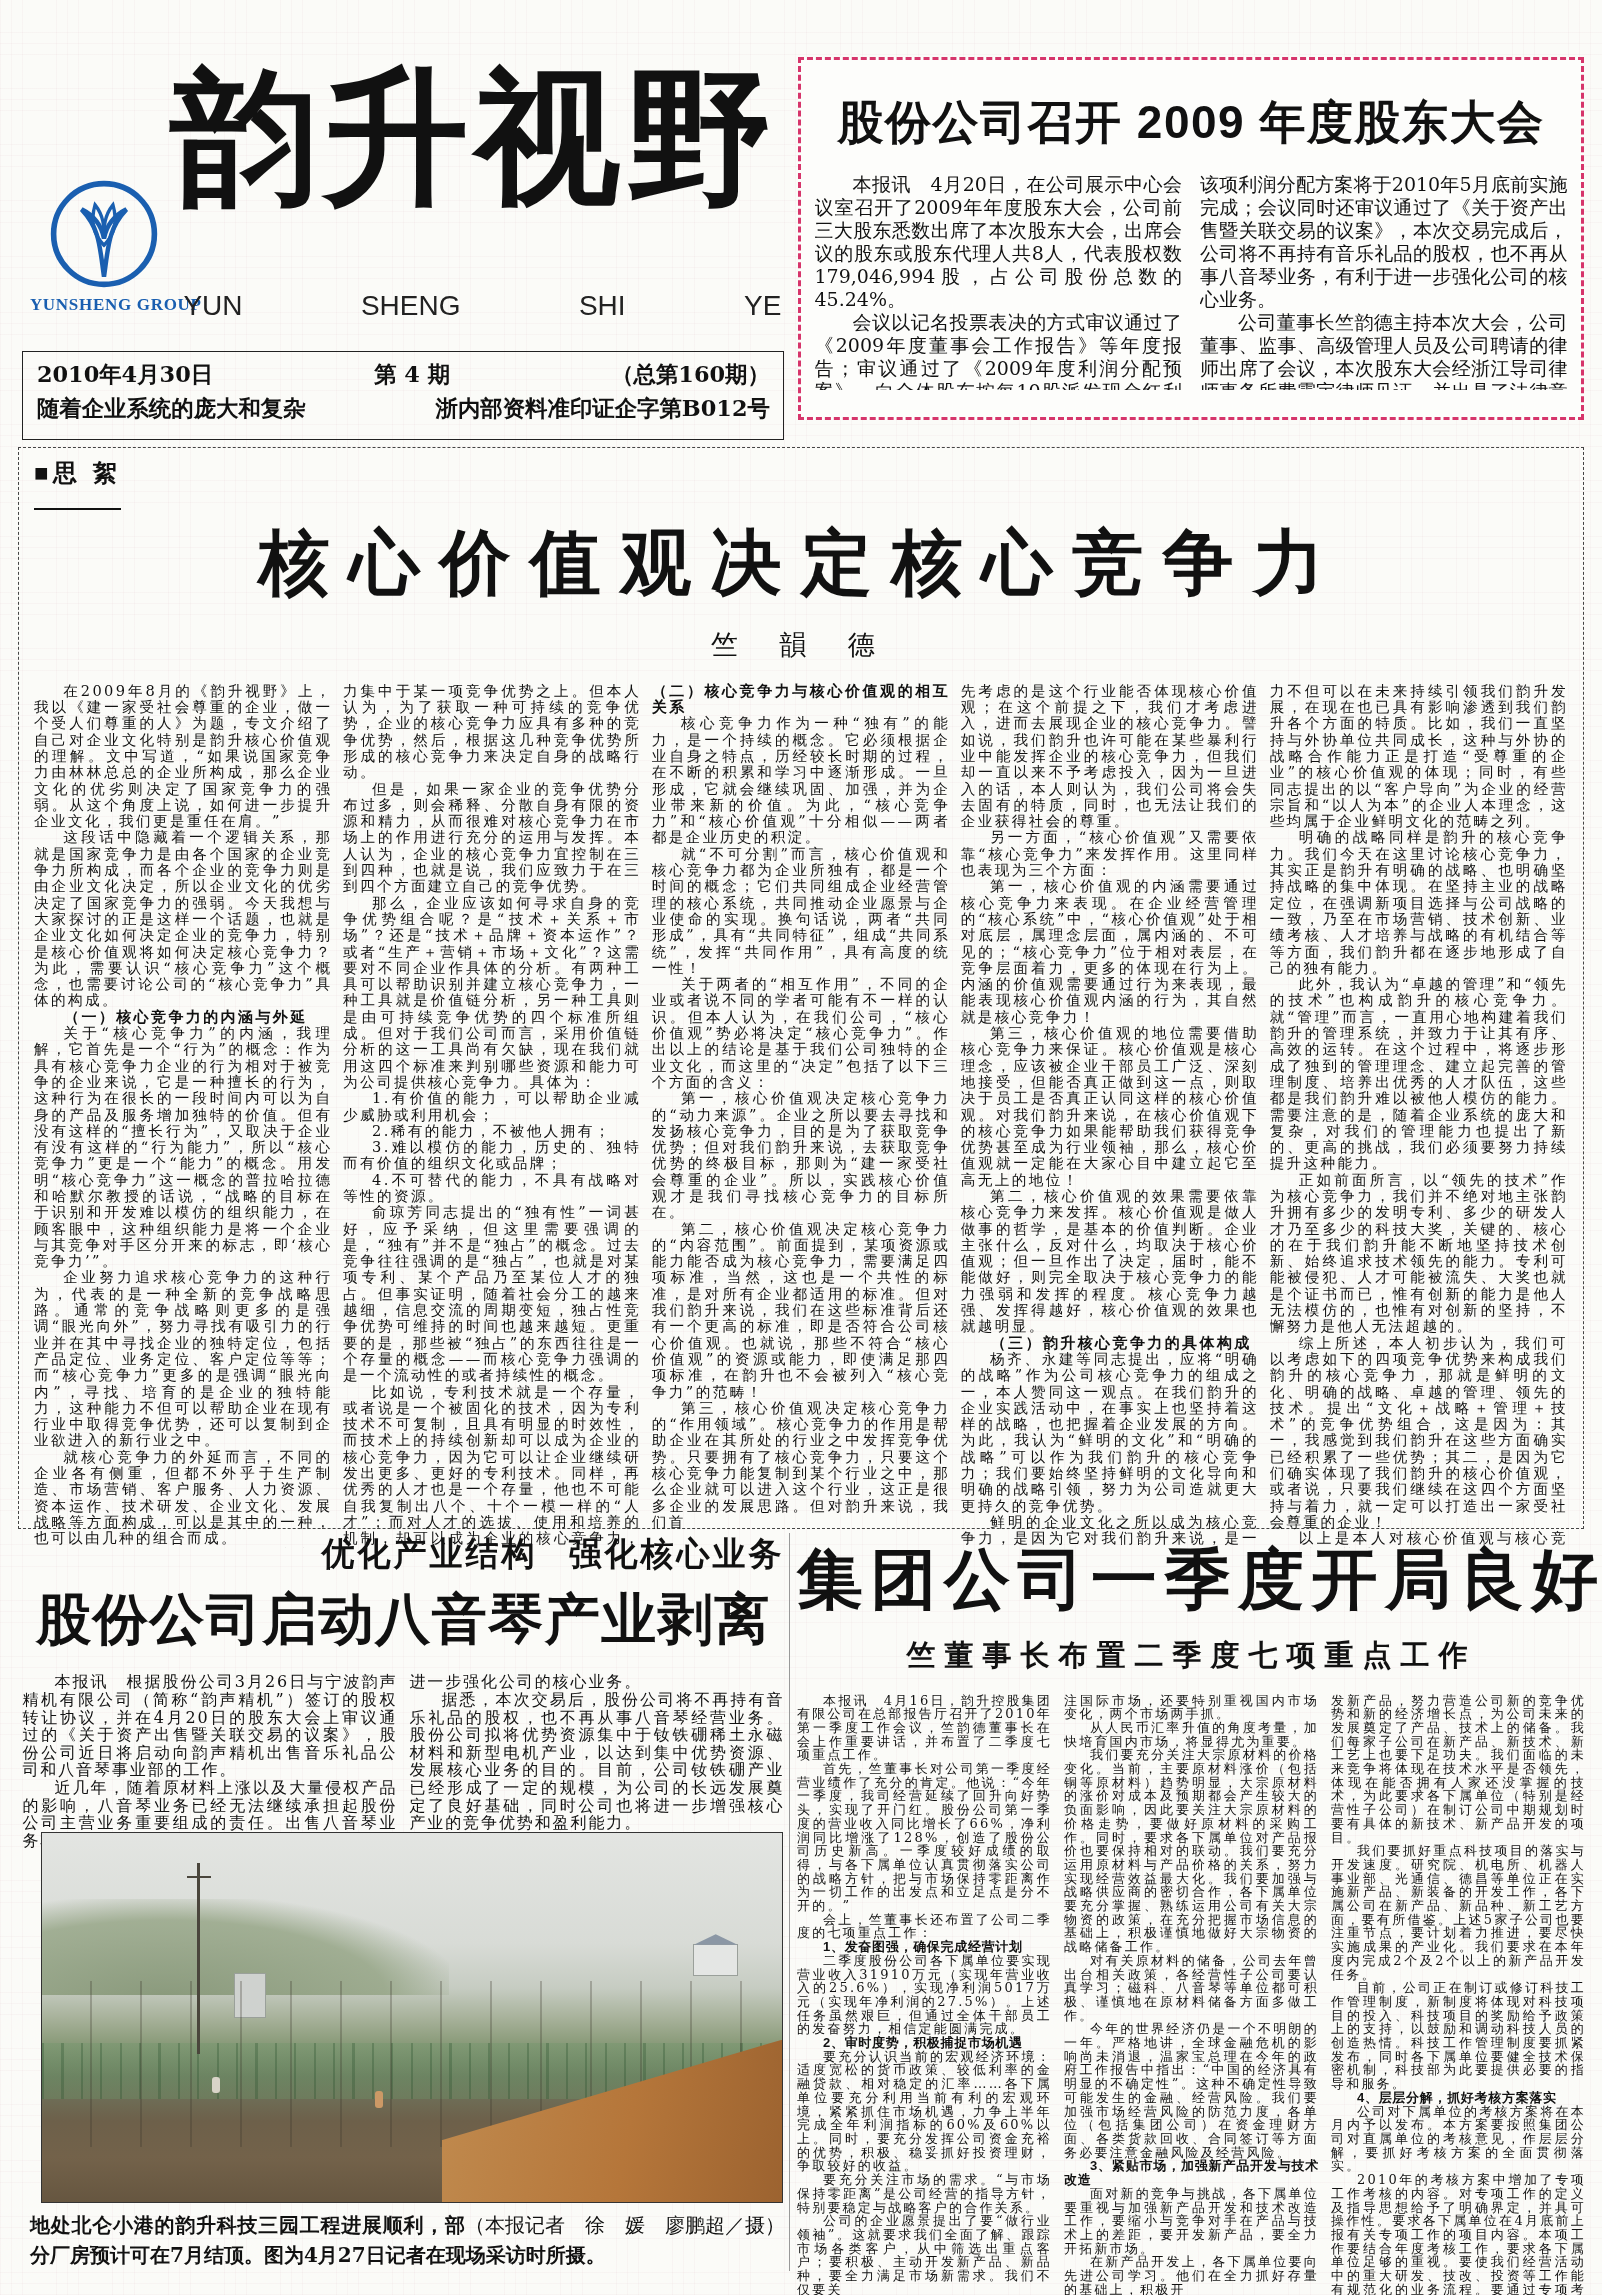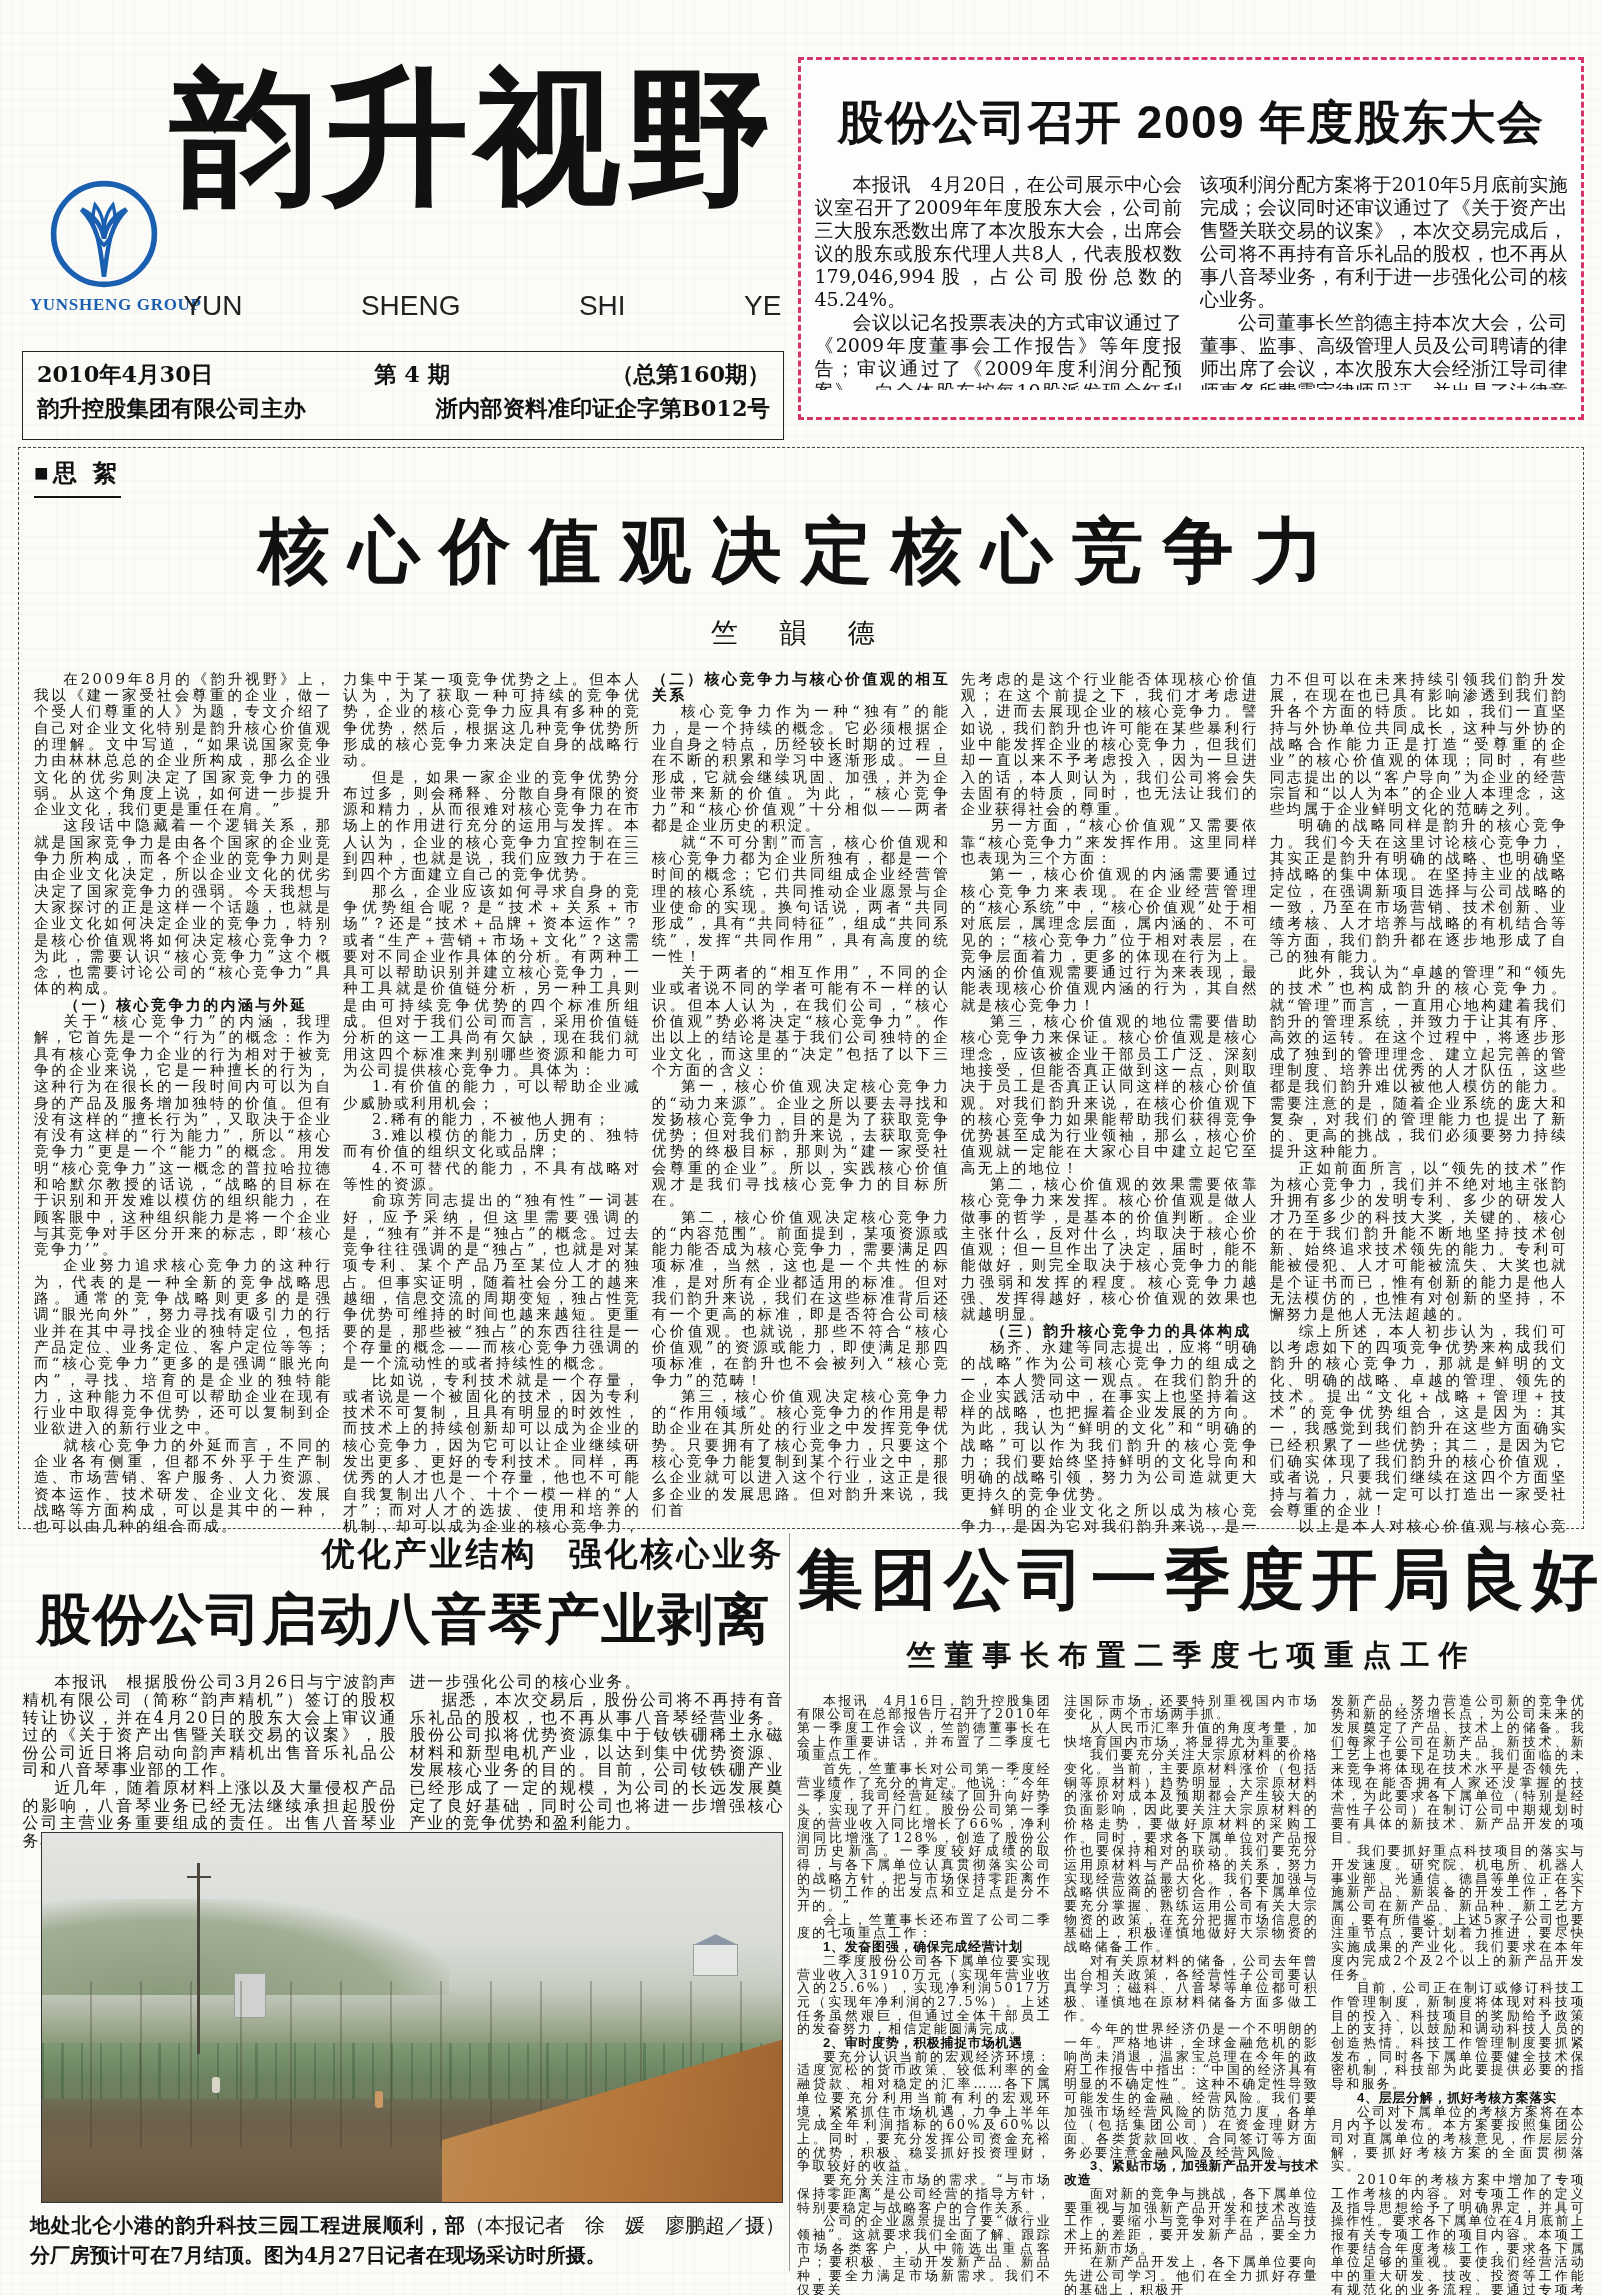--- a/index.html
+++ b/index.html
@@ -29,21 +29,21 @@
   .topbox-col{flex:1;font-size:19px;line-height:23px;text-align:justify;overflow:hidden;height:217px;}
   
   .para{margin:0;text-indent:2em;}
   .para.noindent{text-indent:0;}
   .para.bold{font-weight:bold;font-family:"Liberation Sans",sans-serif;}
   .para.right{text-align:right;text-indent:0;font-weight:bold;}
   
   .essay{position:absolute;left:18px;top:447px;width:1566px;height:1082px;border:1.5px dashed #444;
     box-sizing:border-box;padding:9px 15px;}
   .section-mark{display:inline-block;font-family:"Liberation Sans",sans-serif;font-weight:900;font-size:24px;
-    border-bottom:2.2px solid #111;padding-bottom:7px;letter-spacing:4.5px;}
+    border-bottom:2.2px solid #111;padding-bottom:19px;letter-spacing:4.5px;}
   .essay-headline{text-align:center;font-family:"Liberation Sans",sans-serif;font-weight:900;font-size:71px;
     letter-spacing:19.4px;margin-top:6px;white-space:nowrap;}
   .essay-author{text-align:center;font-size:27px;letter-spacing:16.4px;margin-top:16.4px;font-weight:normal;}
   .essay-cols{display:flex;gap:10.5px;margin-top:19.4px;}
   .essay-col{flex:1;height:865px;overflow:hidden;font-size:14.6px;line-height:16.3px;letter-spacing:2.4px;
     text-align:justify;}
   .essay-col .para.bold{font-size:15px;}
   
   .vdivider{position:absolute;left:789px;top:1533px;width:0.7px;height:738px;background:#999;}
   .bl{position:absolute;left:22.4px;top:1532px;width:762px;}
@@ -110,21 +110,21 @@
     </div>
   </div>
 
   <div class="dateline">
     <div class="row">
       <span>2010年4月30日</span>
       <span>第 4 期</span>
       <span>（总第160期）</span>
     </div>
     <div class="row">
-      <span>韵升控股集团有限公司主办</span>
+      <span>随着企业系统的庞大和复杂</span>
       <span>浙内部资料准印证企字第B012号</span>
     </div>
   </div>
 
   <div class="topbox">
     <div class="topbox-headline">股份公司召开 2009 年度股东大会</div>
     <div class="topbox-body">
       <div class="topbox-col">
           <p class="para">本报讯　4月20日，在公司展示中心会议室召开了2009年年度股东大会，公司前三大股东悉数出席了本次股东大会，出席会议的股东或股东代理人共8人，代表股权数179,046,994股，占公司股份总数的45.24%。</p>
           <p class="para">会议以记名投票表决的方式审议通过了《2009年度董事会工作报告》等年度报告；审议通过了《2009年度利润分配预案》，向全体股东按每10股派发现金红利2.00元（含税），拟分配股东股利79,153,500.00元，</p>

